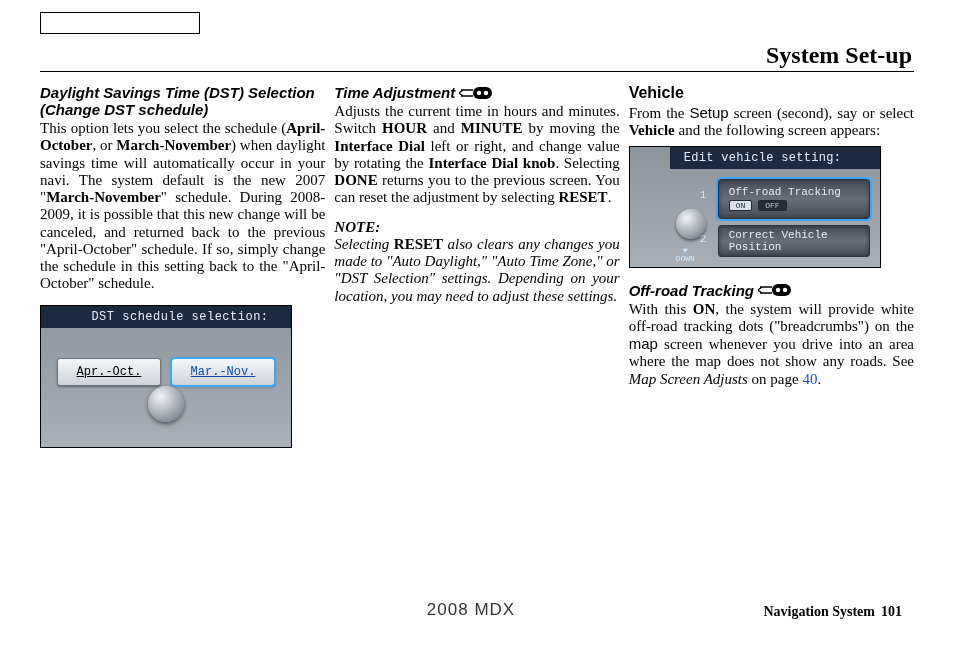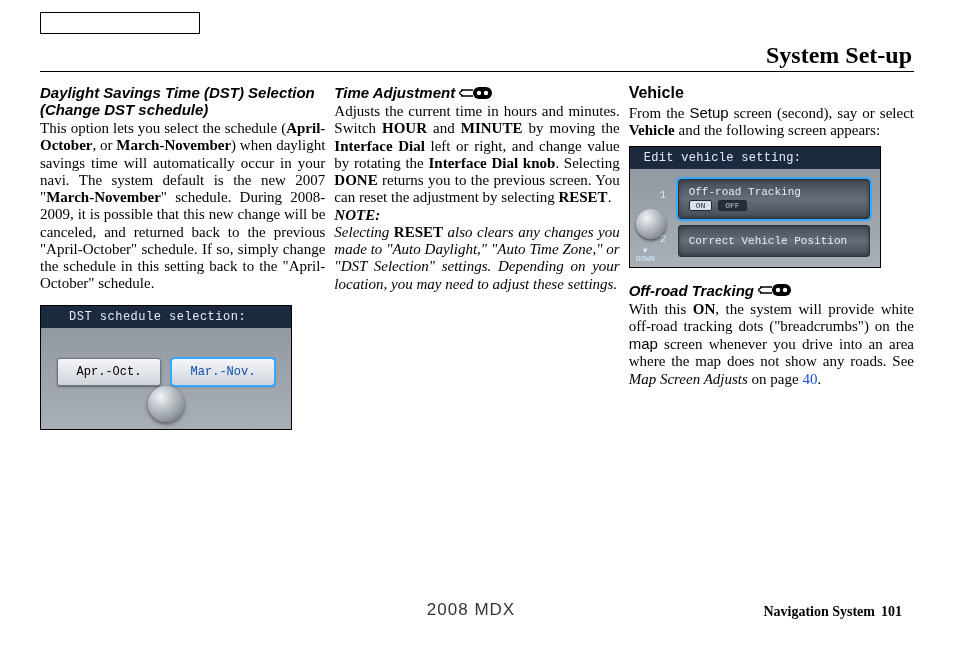--- a/index.html
+++ b/index.html
@@ -47,35 +47,36 @@
   }
   .col h3.b {
     font-weight: bold;
     font-family: Arial, Helvetica, sans-serif;
     font-size: 16px;
     margin-bottom: 2px;
   }
   .col p { line-height: 1.15; text-align: justify; }
   .sans { font-family: Arial, Helvetica, sans-serif; }
   .bold { font-weight: bold; }
-  .note-label { font-style: italic; font-weight: bold; }
+  .note-label { font-style: italic; font-weight: bold; margin-top: 12px; }
   .note-body { font-style: italic; line-height: 1.15; }
   .pagelink { color: #1a4fd8; }
 
   .voice-icon { display:inline-block; width:34px; height:14px; }
   .voice-icon svg { display:block; }
 
   
   .dst-shot {
     margin-top: 12px;
     width: 252px;
     border: 1px solid #000;
     background: linear-gradient(#8d949c, #a9afb6);
     position: relative;
-    padding-bottom: 17px;
+    padding-bottom: 35px;
+    text-align: center;
   }
   .dst-header {
     background: #1b2a3f;
     color: #e6eefb;
     font-family: "Courier New", monospace;
     font-size: 12px;
     padding: 4px 0 4px 28px;
     letter-spacing: 0.5px;
   }
   .dst-body { position: relative; height: 84px; }
@@ -84,40 +85,42 @@
     top: 30px;
     height: 28px;
     width: 104px;
     background: linear-gradient(#f4f6f8, #cfd4da);
     border: 1px solid #6c7580;
     border-radius: 3px;
     font-family: "Courier New", monospace;
     font-size: 12px;
     display: flex; align-items: center; justify-content: center;
     box-shadow: 0 1px 2px rgba(0,0,0,.4);
+    text-decoration: underline;
   }
   .dst-btn.left { left: 16px; }
   .dst-btn.right { right: 16px; color:#0a4ea8; outline:2px solid #3aa7ff; outline-offset:-1px; }
   .dst-knob {
     position: absolute;
     left: 50%; top: 58px;
     transform: translateX(-50%);
     width: 36px; height: 36px;
     border-radius: 50%;
     background: radial-gradient(circle at 35% 30%, #f1f3f6, #8e959e 70%, #555c65);
     box-shadow: 0 2px 4px rgba(0,0,0,.5);
   }
 
   
   .veh-shot {
     margin-top: 6px;
     width: 252px;
     border: 1px solid #000;
     background: linear-gradient(#8d949c, #a9afb6);
     position: relative;
+    padding-left: 40px;
   }
   .veh-header {
     background: #1b2a3f;
     color: #e6eefb;
     font-family: "Courier New", monospace;
     font-size: 12px;
     padding: 4px 0 4px 14px;
     letter-spacing: 0.3px;
   }
   .veh-body { position: relative; height: 98px; }

